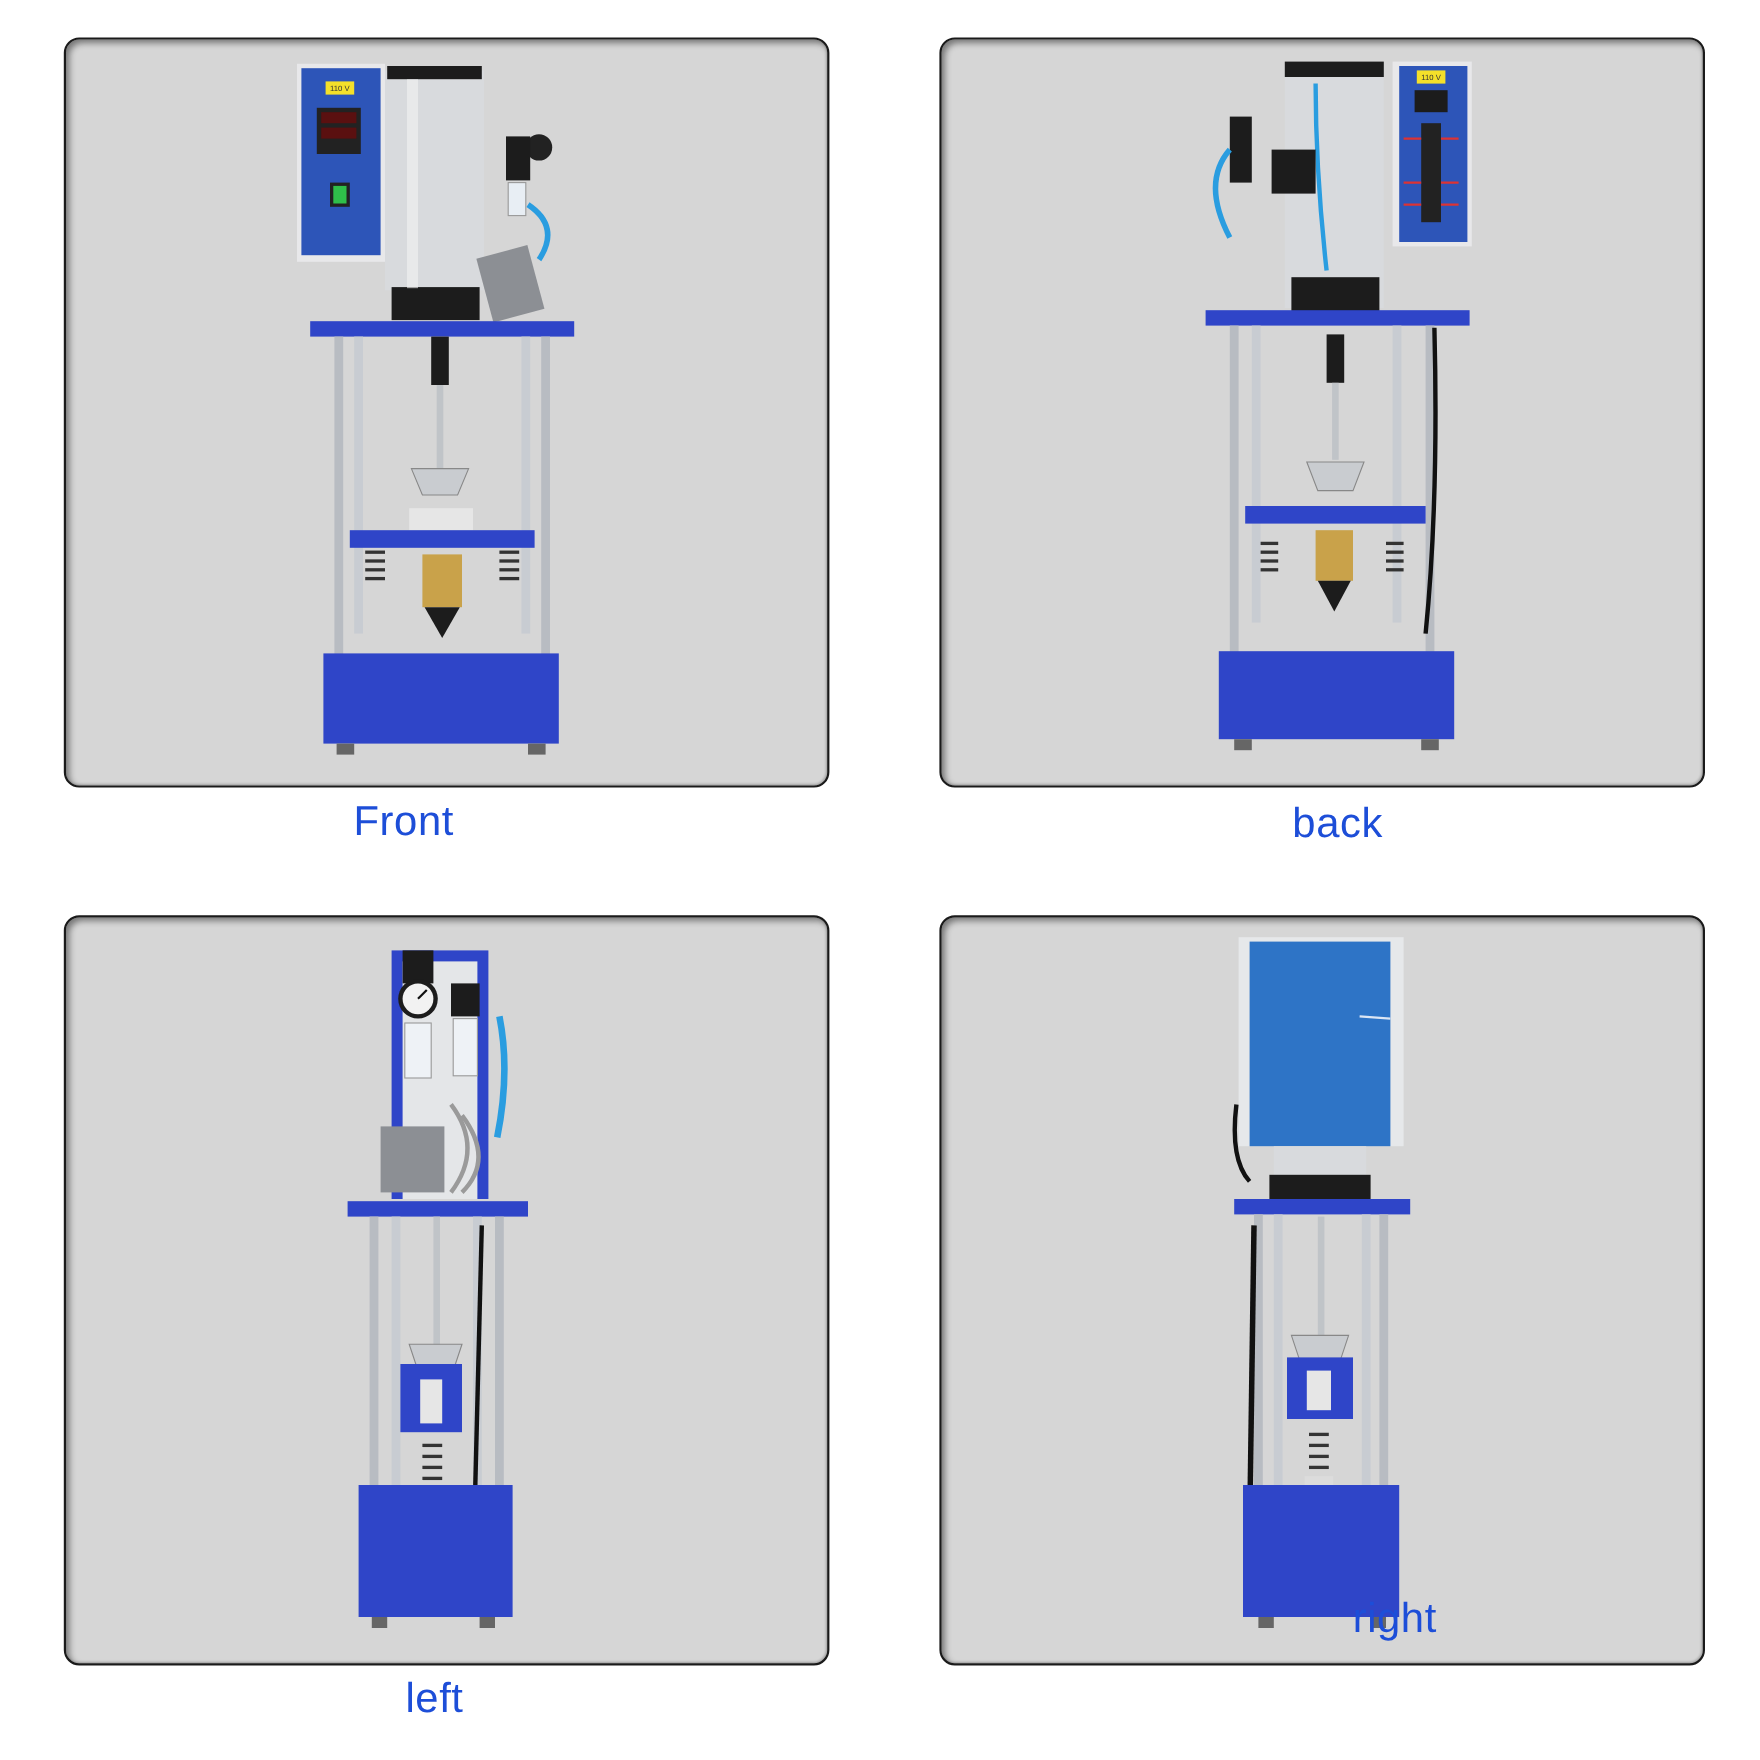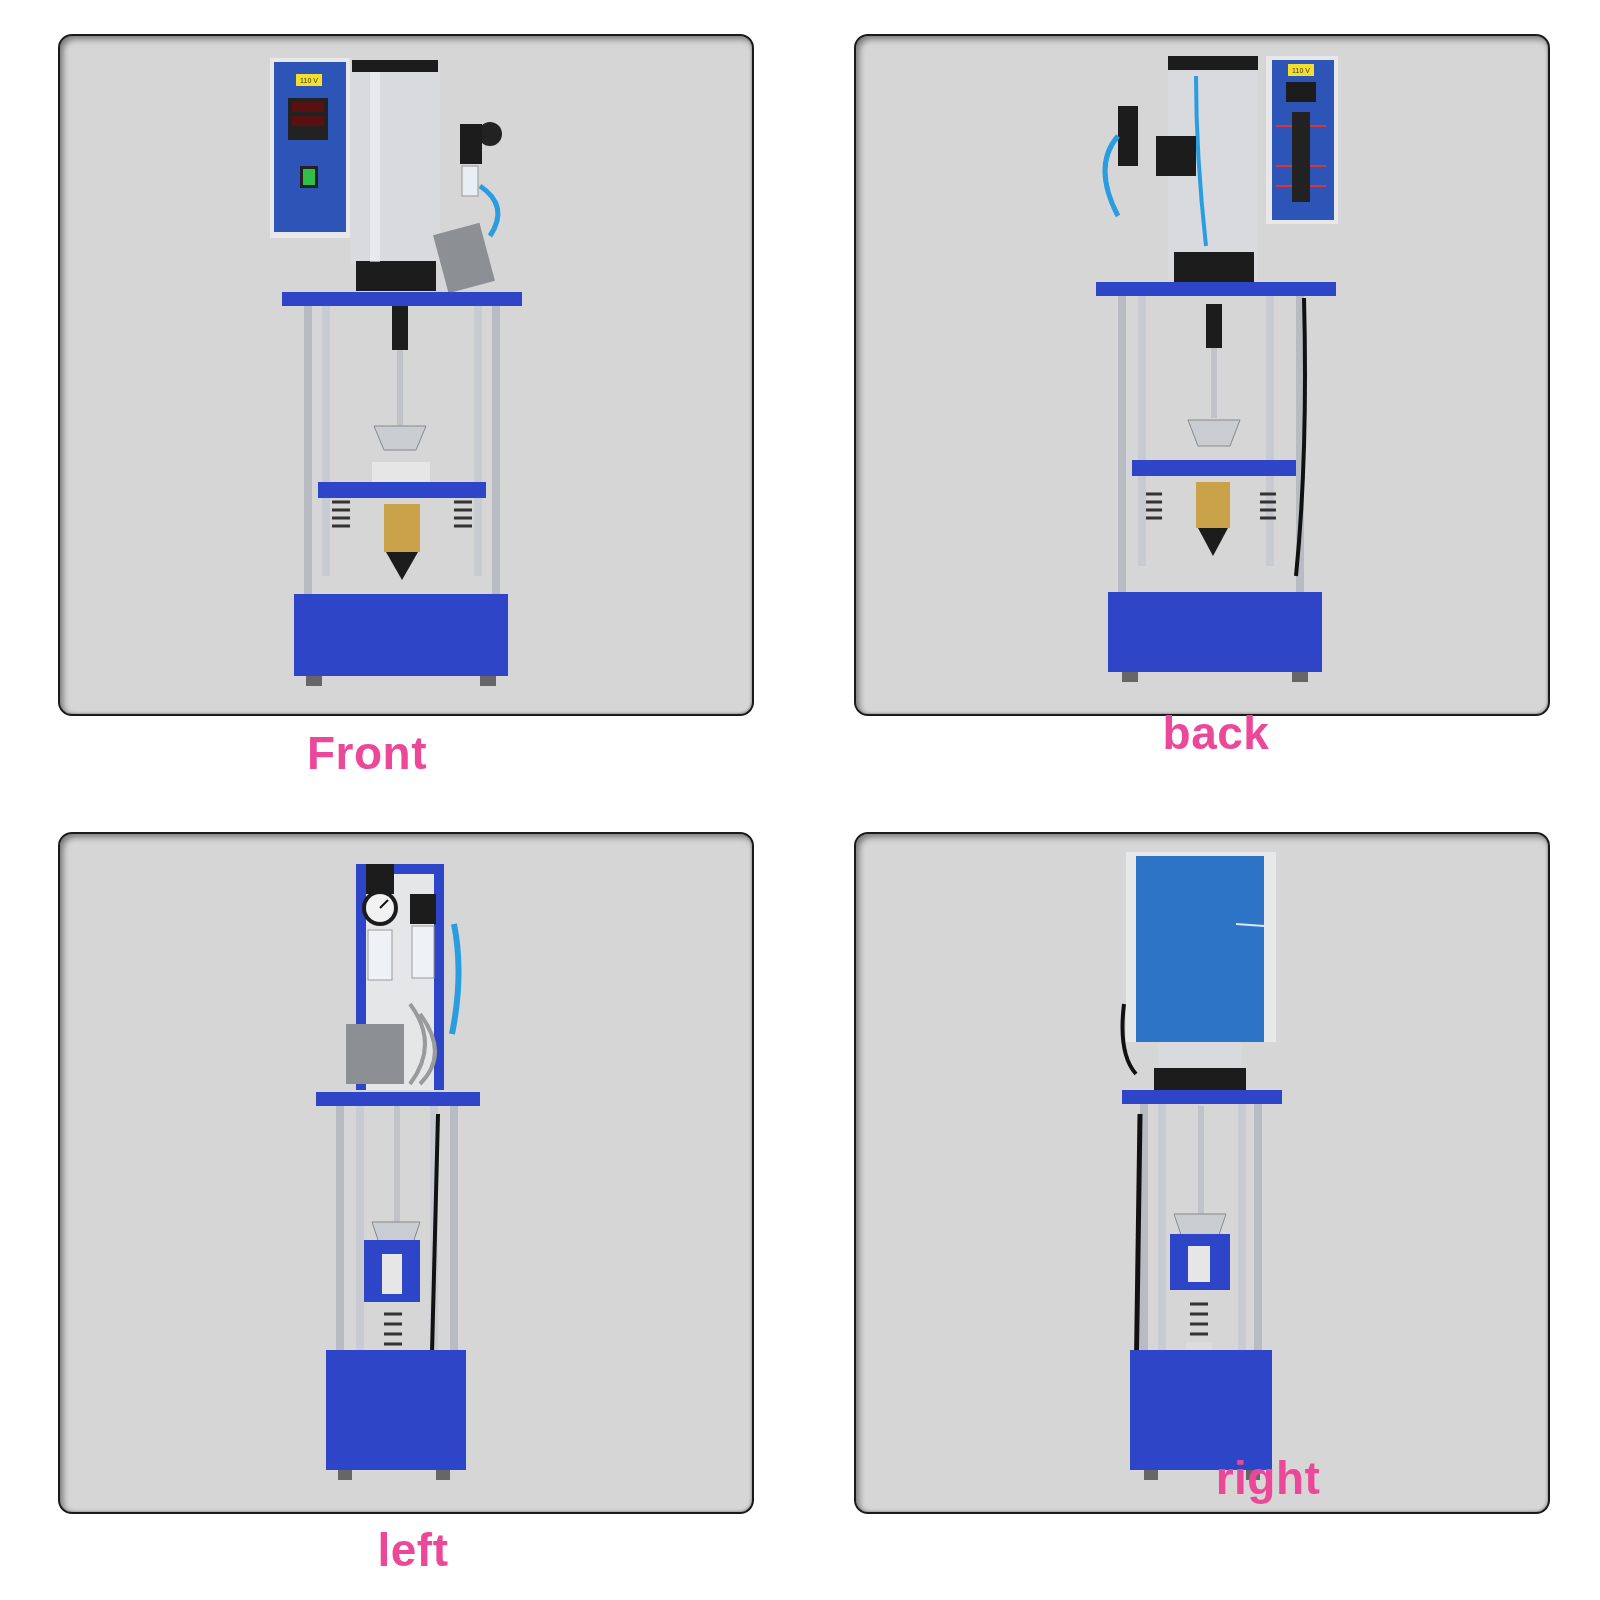--- a/index.html
+++ b/index.html
@@ -9,26 +9,26 @@
     background:#d6d6d6; border-radius:14px;
     border:2px solid #1a1a1a;
     box-shadow: inset 3px 3px 6px rgba(0,0,0,0.45), inset -1px -1px 2px rgba(0,0,0,0.2);
     overflow:hidden;
   }
   #p-front { left:58px; top:34px; }
   #p-back  { left:854px; top:34px; }
   #p-left  { left:58px; top:832px; }
   #p-right { left:854px; top:832px; }
   .caption {
-    position:absolute; font-size:46px; color:#ec4899; font-weight:700;
+    position:absolute; font-size:38px; color:#1d4ed8; font-weight:400;
     transform:translateX(-50%); letter-spacing:0.5px; white-space:nowrap;
   }
   #c-front { left:367px; top:726px; }
-  #c-back  { left:1216px; top:706px; }
-  #c-left  { left:395px; top:1523px;margin-left:18px; }
+  #c-back  { left:1216px; top:728px; }
+  #c-left  { left:395px; top:1523px; }
   #c-right { left:1268px; top:1451px; }
   svg { position:absolute; left:0; top:0; }
 </style>
 </head>
 <body>
 
 <div class="panel" id="p-front">
   <svg width="692" height="678" viewBox="0 0 692 678">
 
     <rect x="210" y="22" width="80" height="180" fill="#e8e8ea"></rect>

